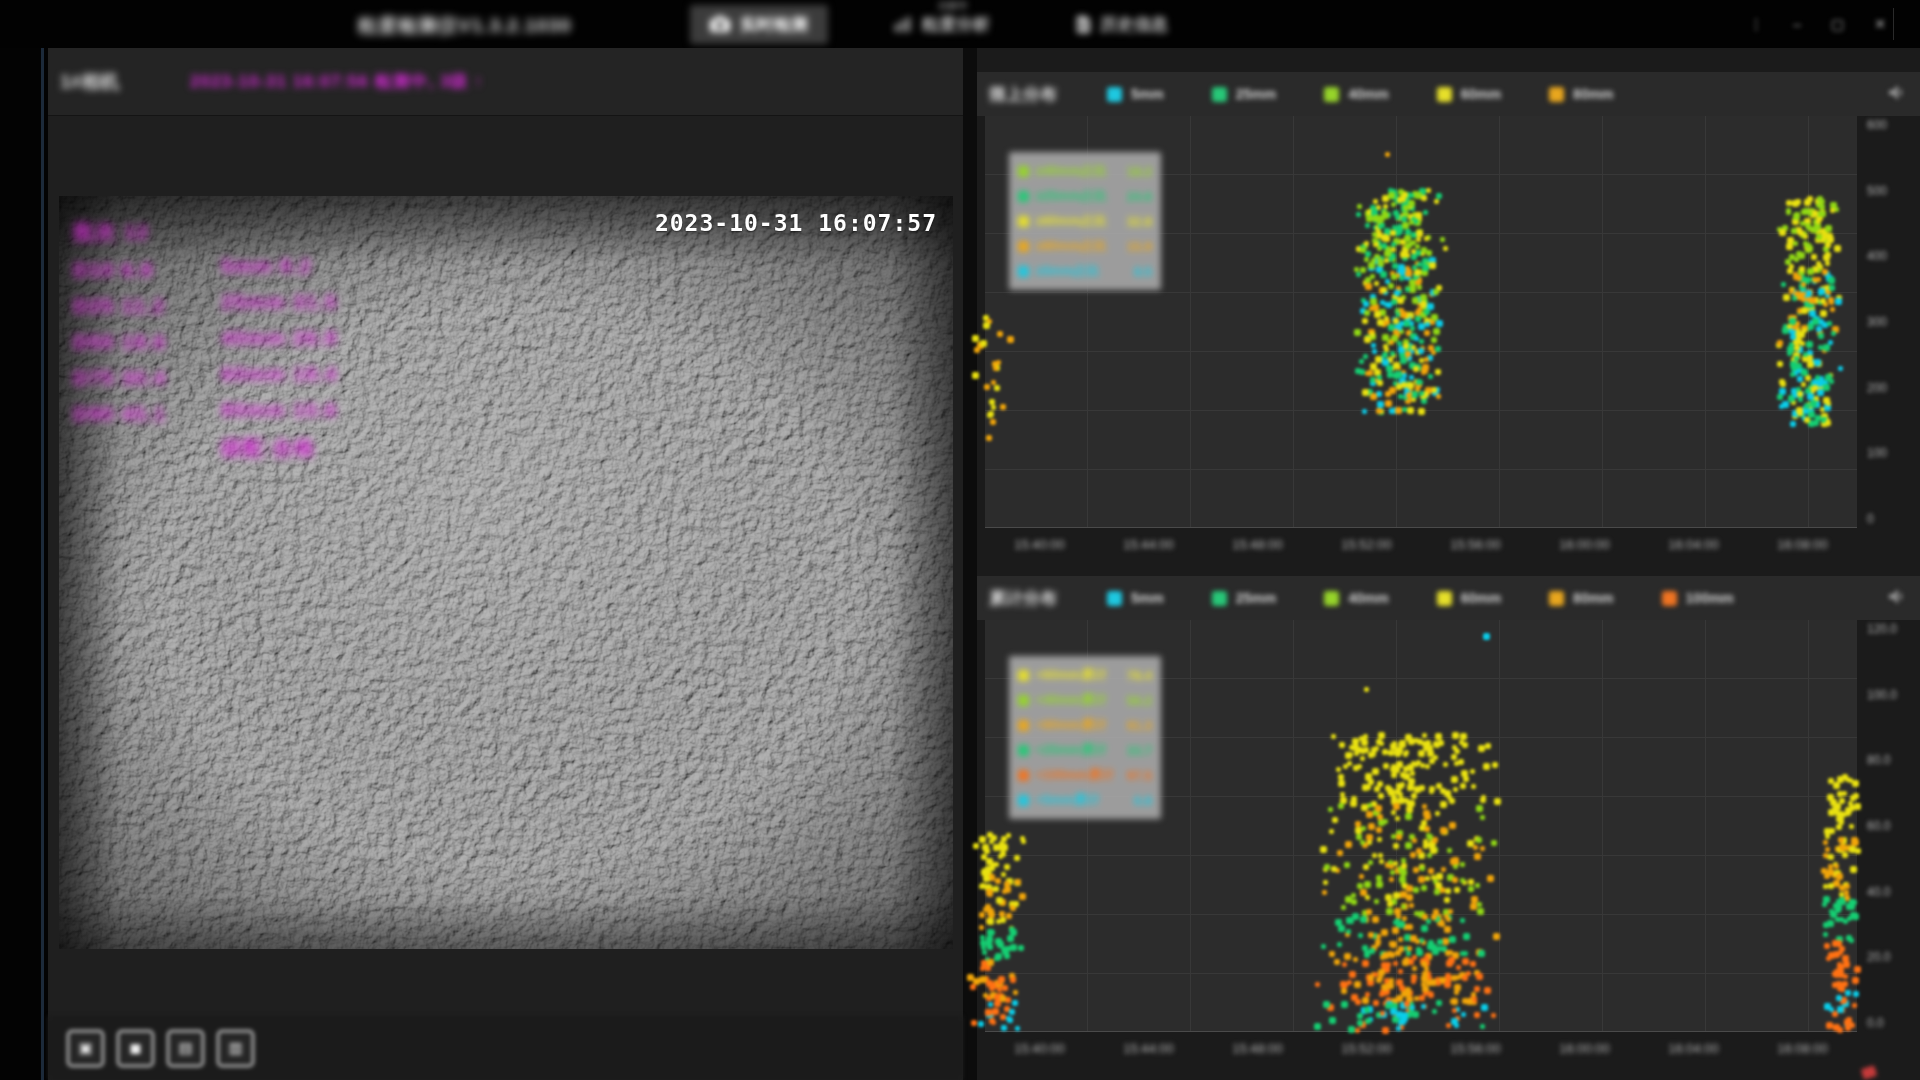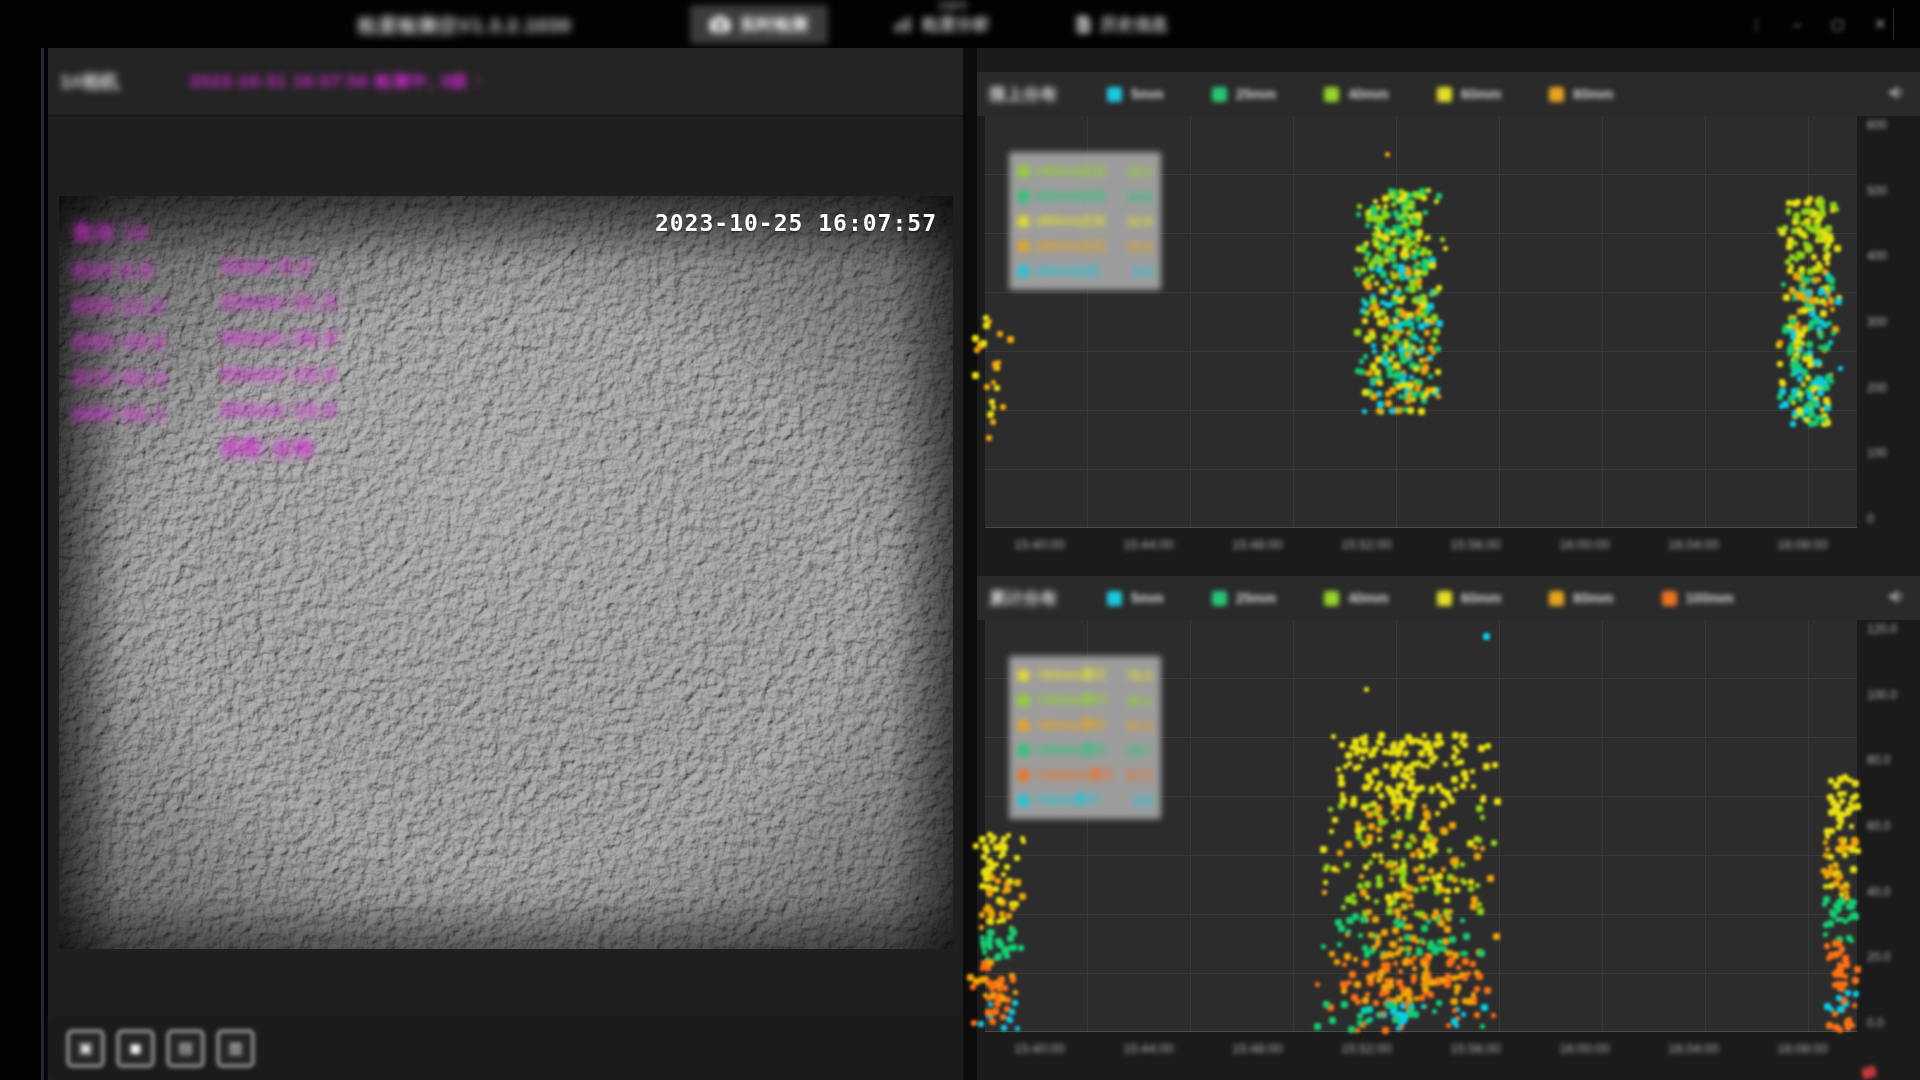--- a/index.html
+++ b/index.html
@@ -181,21 +181,21 @@
             <div>D90 45.1</div>
           </div>
         <div class="overlay-col right b4" id="overlayRight">
             <div>5mm 8.2</div>
             <div>25mm 31.5</div>
             <div>40mm 26.8</div>
             <div>60mm 18.4</div>
             <div>80mm 10.6</div>
             <div>级配 合格</div>
           </div>
-        <div class="cam-timestamp">2023-10-25 16:07:57</div>
+        <div class="cam-timestamp">2023-10-31 16:07:57</div>
       </div>
 
       <div class="cam-toolbar b2" id="camToolbar">
           <div class="tool-btn">
             <span style="font-size: 15px;">▣</span>
           </div>
           <div class="tool-btn">
             <span style="font-size: 15px;">◼</span>
           </div>
           <div class="tool-btn">

